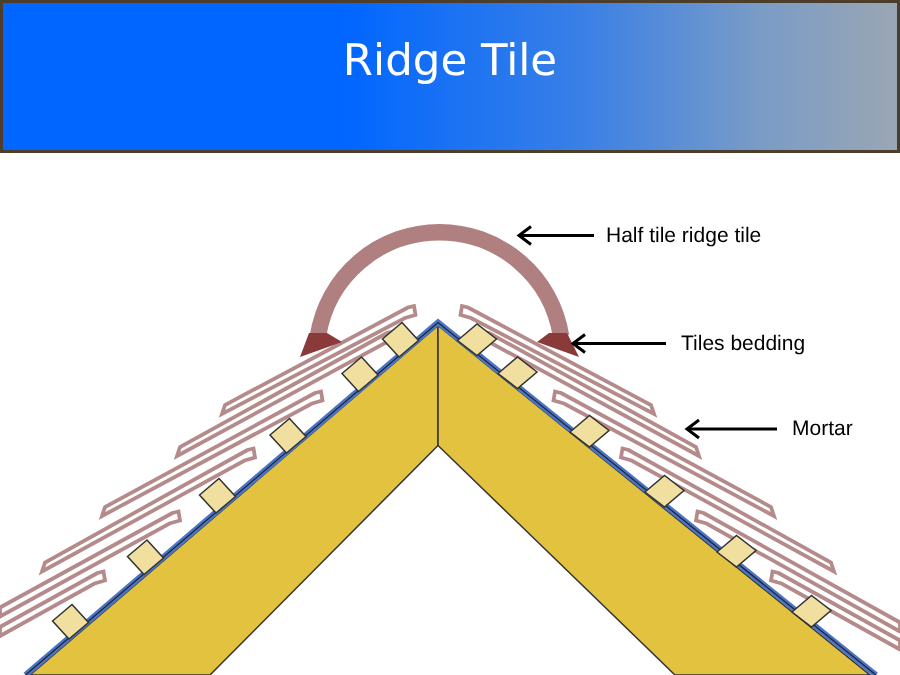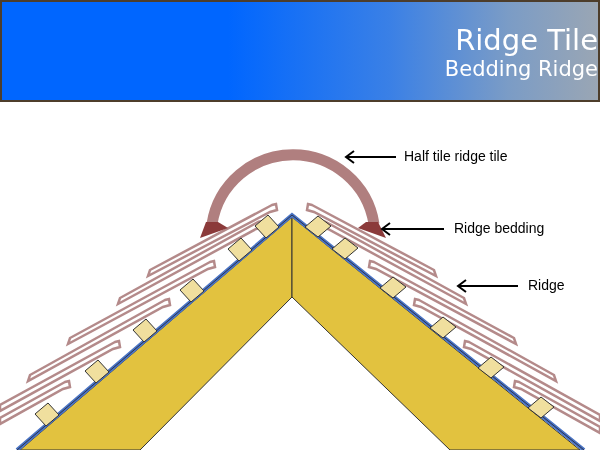--- a/index.html
+++ b/index.html
@@ -1,30 +1,29 @@
 <!DOCTYPE html>
 <html><head>
 <meta charset="utf-8">
 <style>
   html,body{margin:0;padding:0;background:#fff;}
   body{width:600px;height:450px;position:relative;overflow:hidden;font-family:"DejaVu Sans",sans-serif;}
   .header{position:absolute;left:0;top:0;width:596px;height:98px;border:2px solid #4d3d2b;
     background:linear-gradient(90deg,#0066ff 0%,#0066ff 38%,#3a80e6 65%,#7b9cc6 85%,#9aa6b4 100%);
-    text-align:right;color:#fff;}
+    text-align:center;color:#fff;}
   .title{font-size:29px;margin-top:22px;line-height:32px;}
   .subtitle{font-size:21px;line-height:26px;}
   svg{position:absolute;left:0;top:0;}
   .label{position:absolute;font-family:"Liberation Sans",sans-serif;font-size:14px;color:#000;}
 </style>
 </head>
 <body>
 
 <div class="header">
   <div class="title">Ridge Tile</div>
-  <div class="subtitle">Bedding Ridge</div>
 </div>
 
 <svg width="600" height="450">
   <defs>
     <g id="tile-l">
       <path d="M0,0 L-130,52 L-128,58 L2,6 L6,4 L5,-2 Z" fill="none" stroke="#b48a8a" stroke-width="2.5"></path>
     </g>
   </defs>
 
   <g fill="none" stroke="#b48a8a" stroke-width="2.5">
@@ -80,14 +79,14 @@
     <line x1="382" y1="229" x2="444" y2="229"></line>
       <path d="M390,223 L382,229 L390,235"></path>
   </g>
   <g stroke="#000" stroke-width="2" fill="none">
     <line x1="458" y1="286" x2="518" y2="286"></line>
       <path d="M466,280 L458,286 L466,292"></path>
   </g>
 </svg>
 
 <div class="label" style="left:404px;top:148px;">Half tile ridge tile</div>
-<div class="label" style="left:454px;top:220px;">Ridge bedding</div>
-<div class="label" style="left:528px;top:277px;">Ridge</div>
+<div class="label" style="left:454px;top:220px;">Tiles bedding</div>
+<div class="label" style="left:528px;top:277px;">Mortar</div>
 
 </body></html>

